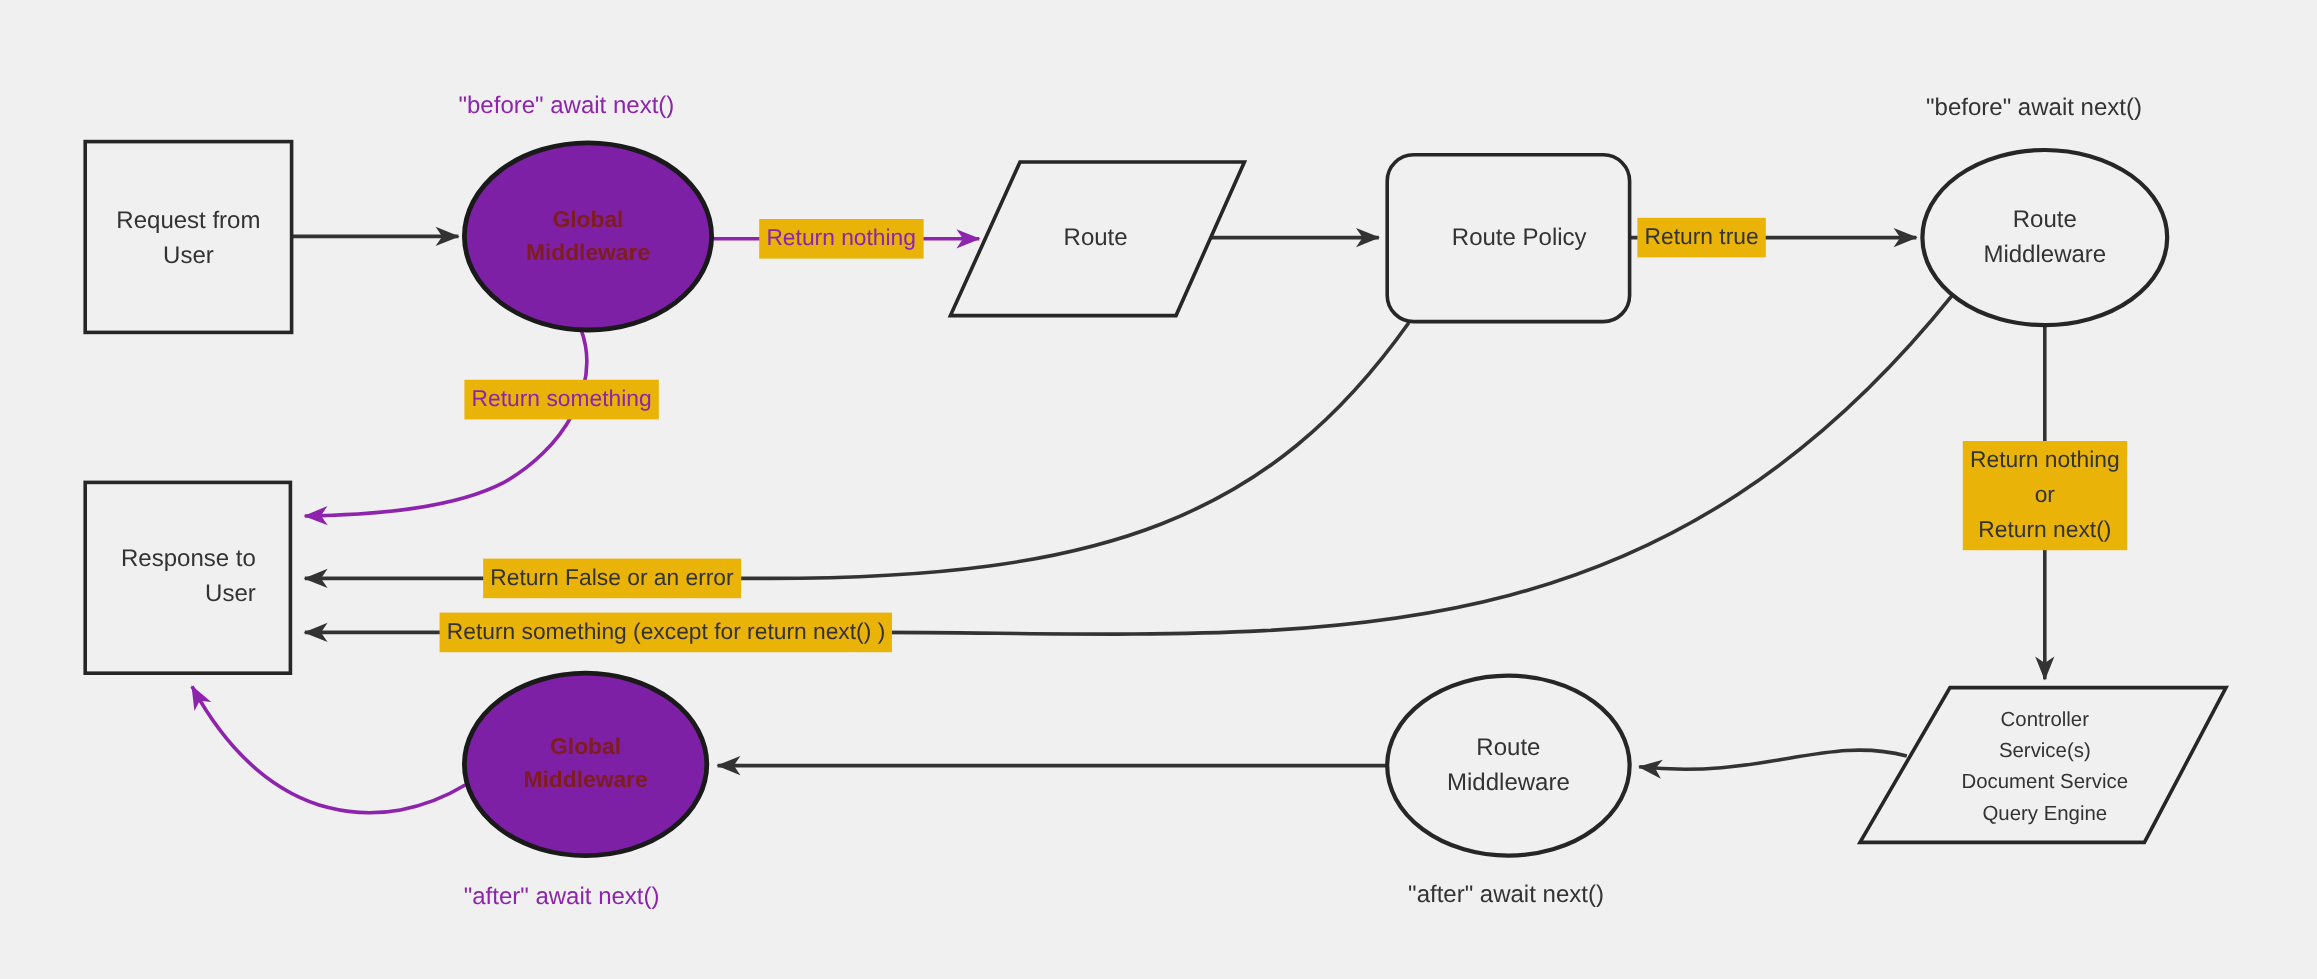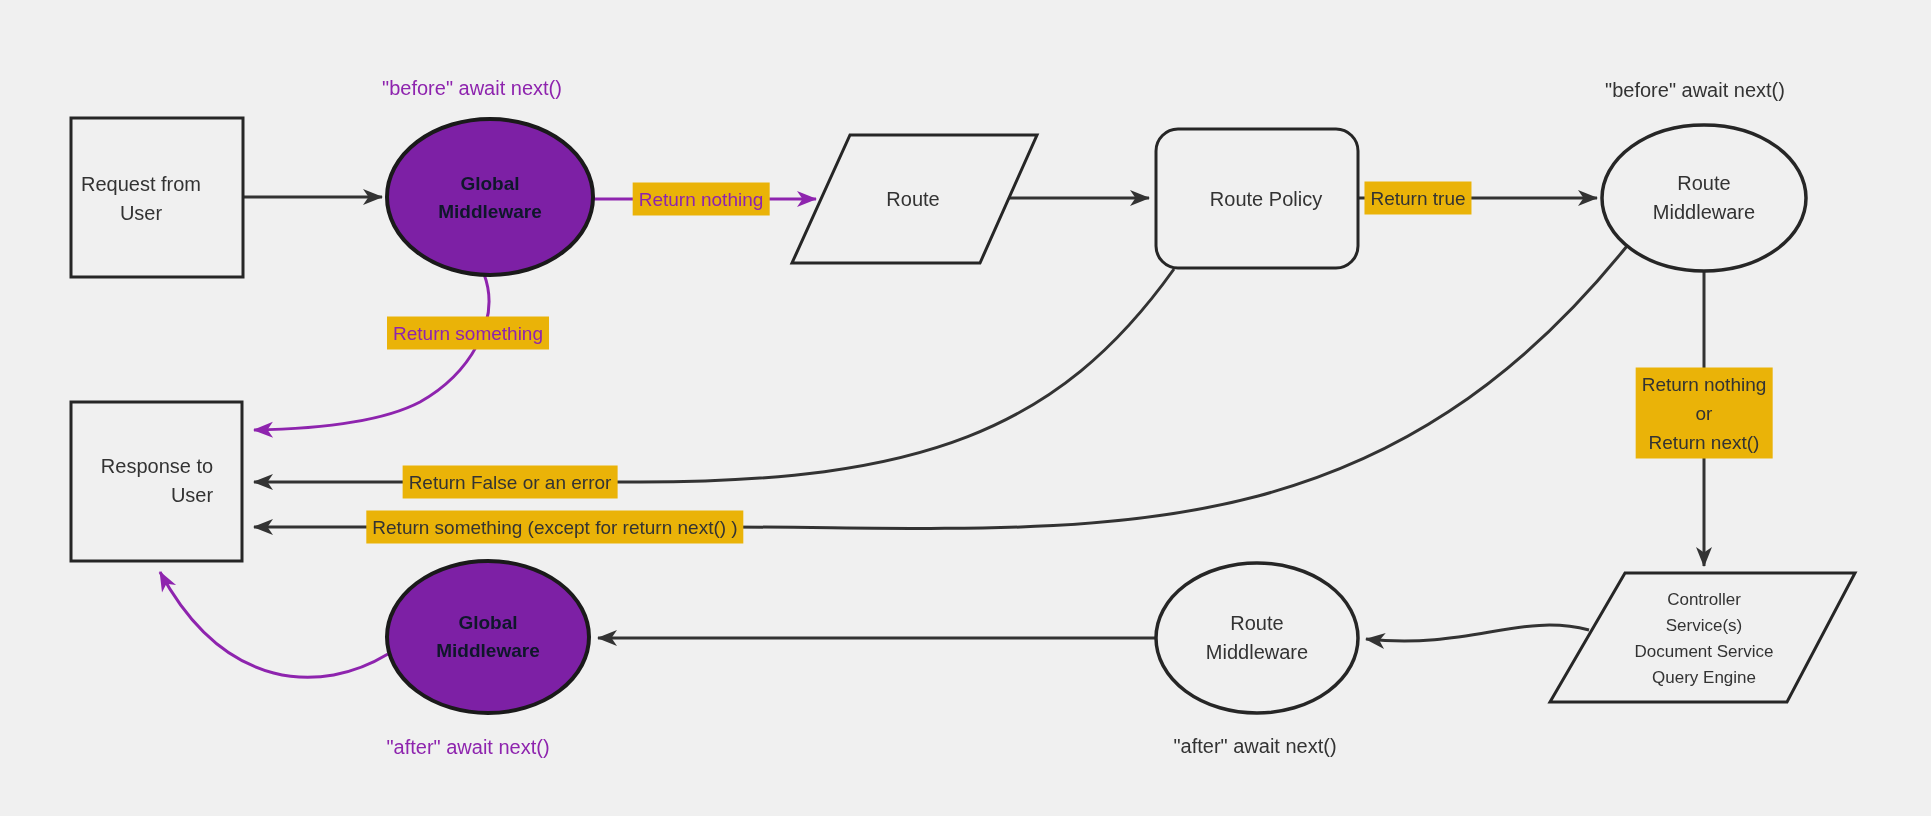--- a/index.html
+++ b/index.html
@@ -20,21 +20,21 @@
     position: absolute;
     transform: translate(-50%, -50%);
     white-space: pre-line;
     text-align: center;
     color: #333333;
     font-size: 19px;
     line-height: 28px;
     pointer-events: none;
   }
   .node-lbl { font-size: 20px; line-height: 29px; }
-  .node-lbl-white { color: #0f172a; font-weight: bold; font-size: 19px; line-height: 28px; }
+  .node-lbl-white { color: #7f1d1d; font-weight: bold; font-size: 19px; line-height: 28px; }
   .edge-lbl { background: #eab308; padding: 2px 6px; line-height: 29px; }
   .purple { color: #8e24ae; }
   .small-lbl { font-size: 17px; line-height: 26px; }
 </style>
 </head>
 <body>
 
 <div class="canvas">
 
   <svg width="1931" height="816" viewBox="0 0 1931 816">
@@ -73,21 +73,21 @@
     <ellipse cx="490" cy="197" rx="103" ry="78" fill="#7d20a5" stroke="#1a1a1a" stroke-width="4"></ellipse>
     <polygon points="850,135 1037,135 980,263 792,263" fill="#f0f0f0" stroke="#262626" stroke-width="3"></polygon>
     <rect x="1156" y="129" width="202" height="139" rx="22" ry="22" fill="#f0f0f0" stroke="#262626" stroke-width="3"></rect>
     <ellipse cx="1704" cy="198" rx="102" ry="73" fill="#f0f0f0" stroke="#262626" stroke-width="3.5"></ellipse>
     <polygon points="1625,573 1855,573 1787,702 1550,702" fill="#f0f0f0" stroke="#262626" stroke-width="3"></polygon>
     <ellipse cx="1257" cy="638" rx="101" ry="75" fill="#f0f0f0" stroke="#262626" stroke-width="3.5"></ellipse>
     <ellipse cx="488" cy="637" rx="101" ry="76" fill="#7d20a5" stroke="#1a1a1a" stroke-width="4"></ellipse>
     <rect x="71" y="402" width="171" height="159" fill="#f0f0f0" stroke="#262626" stroke-width="3"></rect>
   </svg>
 
-  <div class="lbl node-lbl" style="left:141px; top:199px;">Request from
+  <div class="lbl node-lbl" style="left:157px; top:199px;">Request from
 User</div>
   <div class="lbl node-lbl-white" style="left:490px; top:198px;">Global
 Middleware</div>
   <div class="lbl node-lbl" style="left:913px; top:199px;">Route</div>
   <div class="lbl node-lbl" style="left:1229px; top:199px;margin-left:37px;">Route Policy</div>
   <div class="lbl node-lbl" style="left:1704px; top:198px;">Route
 Middleware</div>
   <div class="lbl small-lbl" style="left:1704px; top:639px;">Controller
 Service(s)
 Document Service

